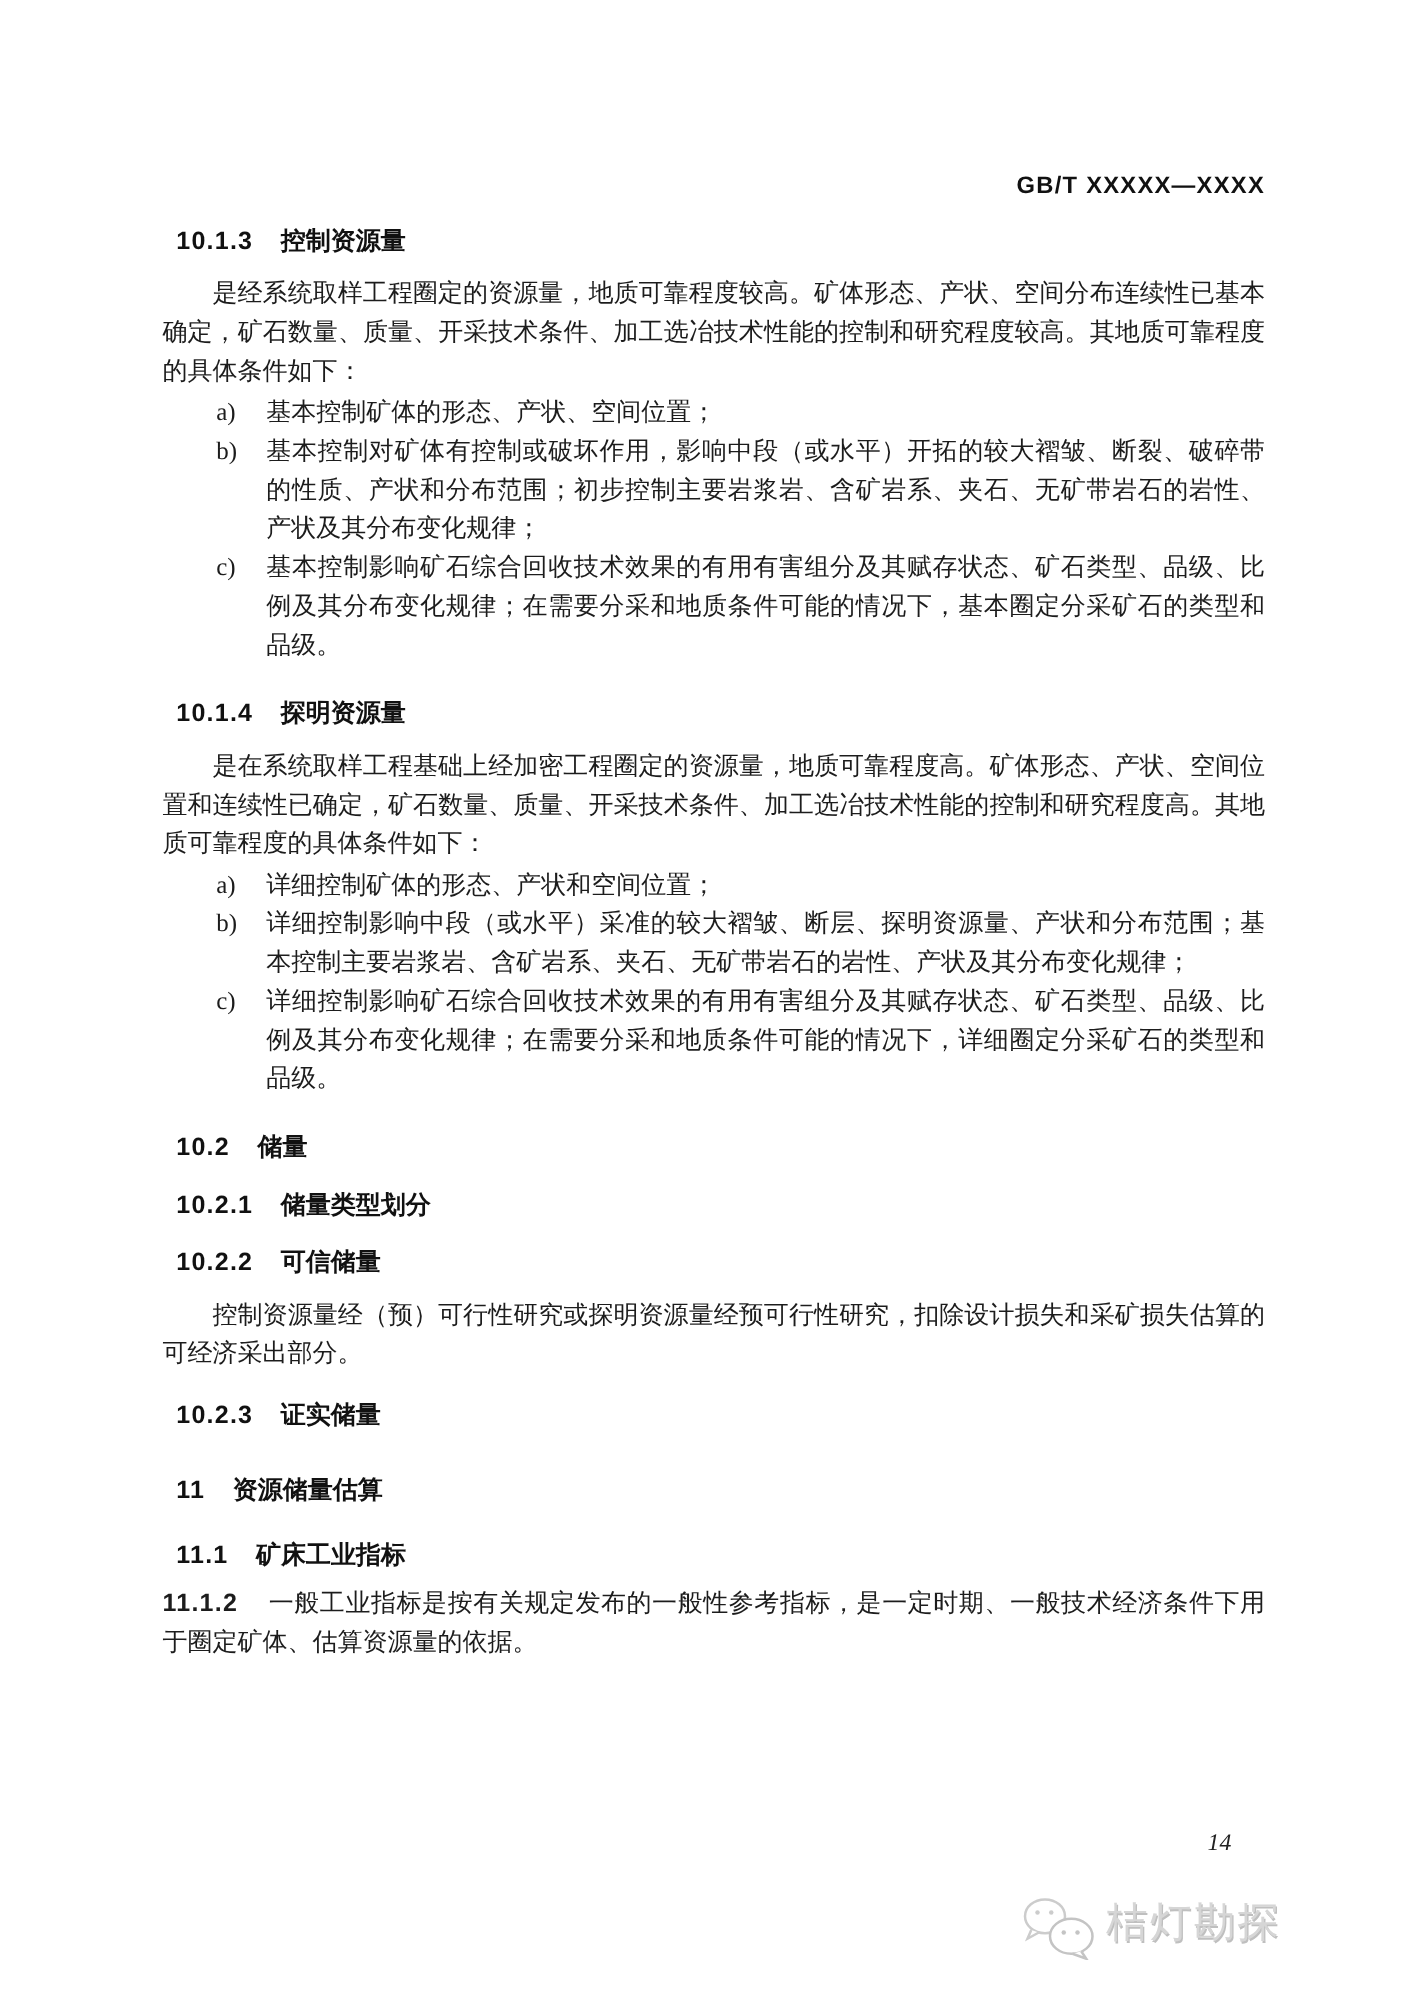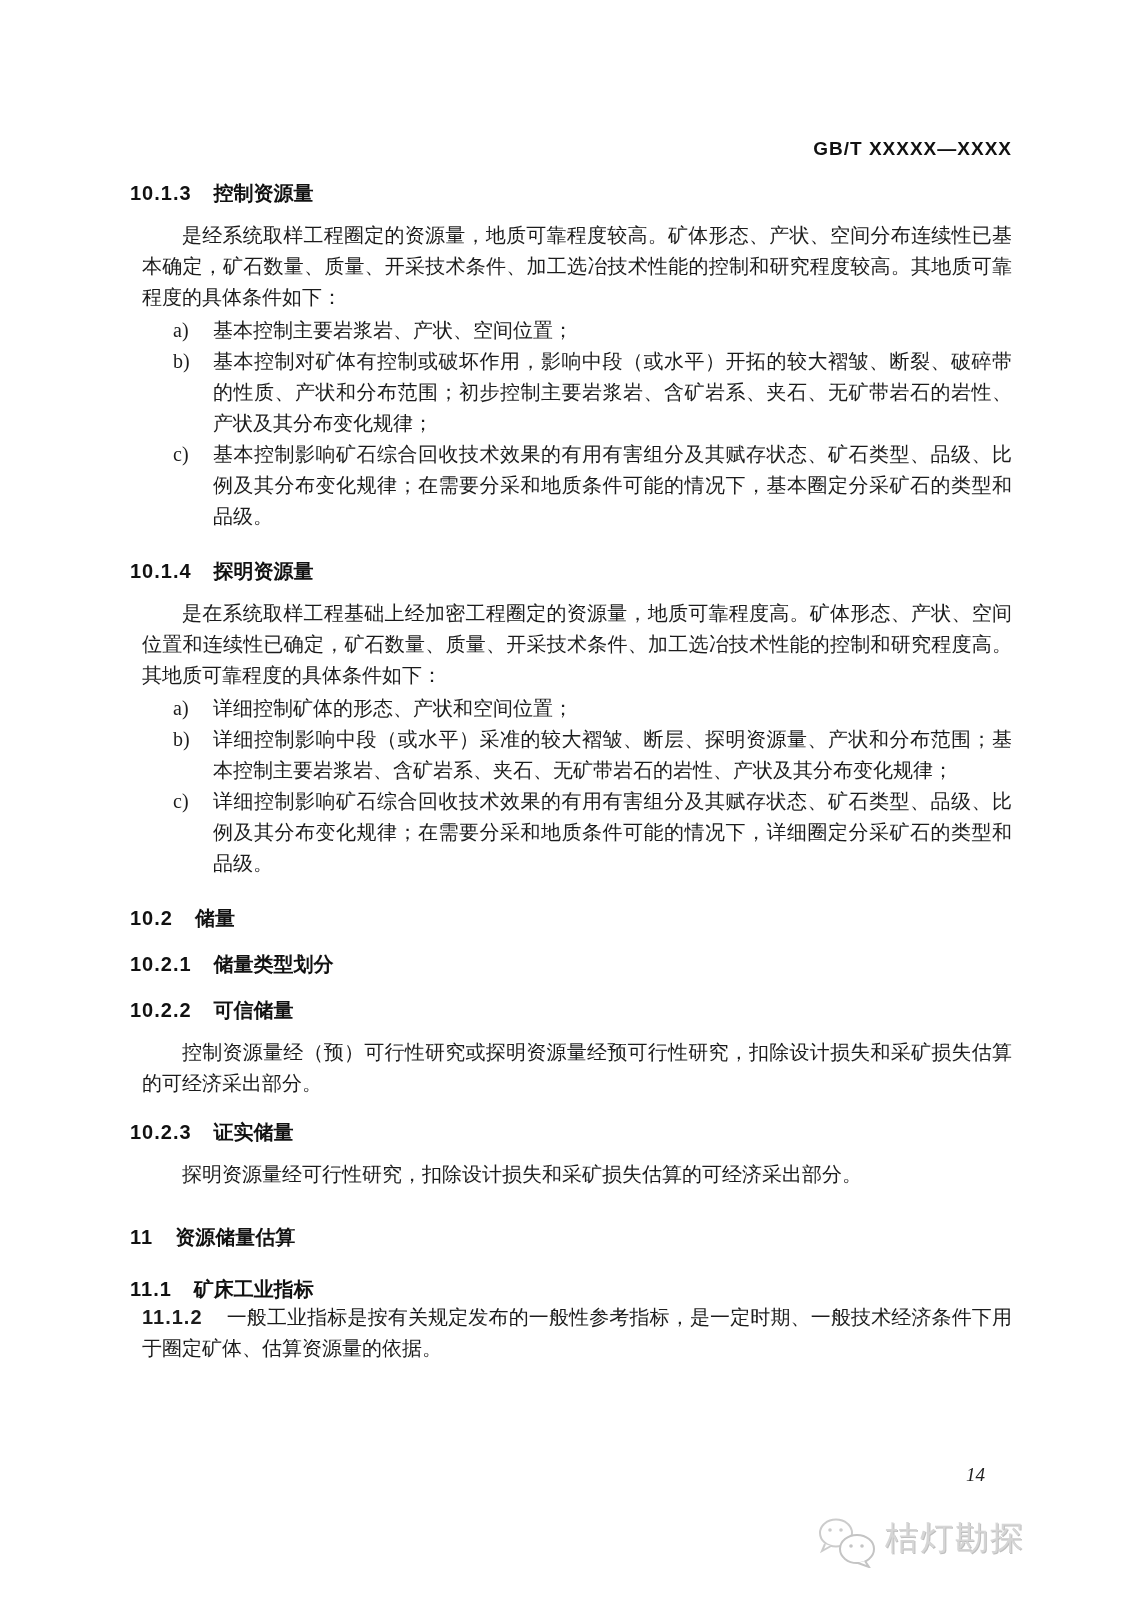--- a/index.html
+++ b/index.html
@@ -30,34 +30,34 @@
     font-size: 19px;
     letter-spacing: 1px;
     color: #111;
     margin-bottom: 6px;
   }
   .h {
     font-family: "Liberation Sans", "DejaVu Sans", sans-serif;
     font-weight: 700;
     font-size: 20px;
     color: #111;
-    margin: 0;
+    margin: 11px;
     line-height: 26px;
   }
   .h .hnum {
     letter-spacing: 1px;
     margin-right: 1.1em;
   }
   .mt-head   { margin-top: 20px; }
   .mt-head2  { margin-top: 26px; }
   .mt-chap   { margin-top: 34px; }
   p.body-par {
     font-size: 20px;
     line-height: 31px;
-    margin: 14px 0 0 12px;
+    margin: 14px 0 0 0;
     text-align: justify;
   }
   p.indent { text-indent: 2em; }
   ul.abc {
     list-style: none;
     margin: 2px 0 0 0;
     padding: 0 0 0 43px;
   }
   ul.abc li {
     display: flex;
@@ -112,21 +112,21 @@
       <span>GB/T XXXXX—XXXX</span>
     </div>
 
     <h3 class="h mt-head">
       <span class="hnum">10.1.3</span><span>控制资源量</span>
     </h3>
     <p class="body-par indent">是经系统取样工程圈定的资源量，地质可靠程度较高。矿体形态、产状、空间分布连续性已基本确定，矿石数量、质量、开采技术条件、加工选冶技术性能的控制和研究程度较高。其地质可靠程度的具体条件如下：</p>
     <ul class="abc">
       <li>
         <span class="marker">a)</span>
-        <span class="li-text">基本控制主要岩浆岩、产状、空间位置；</span>
+        <span class="li-text">基本控制矿体的形态、产状、空间位置；</span>
       </li>
       <li>
         <span class="marker">b)</span>
         <span class="li-text">基本控制对矿体有控制或破坏作用，影响中段（或水平）开拓的较大褶皱、断裂、破碎带的性质、产状和分布范围；初步控制主要岩浆岩、含矿岩系、夹石、无矿带岩石的岩性、产状及其分布变化规律；</span>
       </li>
       <li>
         <span class="marker">c)</span>
         <span class="li-text">基本控制影响矿石综合回收技术效果的有用有害组分及其赋存状态、矿石类型、品级、比例及其分布变化规律；在需要分采和地质条件可能的情况下，基本圈定分采矿石的类型和品级。</span>
       </li>
     </ul>
@@ -159,21 +159,20 @@
     </h3>
 
     <h3 class="h mt-head">
       <span class="hnum">10.2.2</span><span>可信储量</span>
     </h3>
     <p class="body-par indent">控制资源量经（预）可行性研究或探明资源量经预可行性研究，扣除设计损失和采矿损失估算的可经济采出部分。</p>
 
     <h3 class="h mt-head">
       <span class="hnum">10.2.3</span><span>证实储量</span>
     </h3>
-    <p class="body-par indent">探明资源量经可行性研究，扣除设计损失和采矿损失估算的可经济采出部分。</p>
 
     <h3 class="h mt-chap">
       <span class="hnum">11</span><span>资源储量估算</span>
     </h3>
 
     <h3 class="h mt-head2">
       <span class="hnum">11.1</span><span>矿床工业指标</span>
     </h3>
 
     <p class="body-par" style="margin-top:0;">

